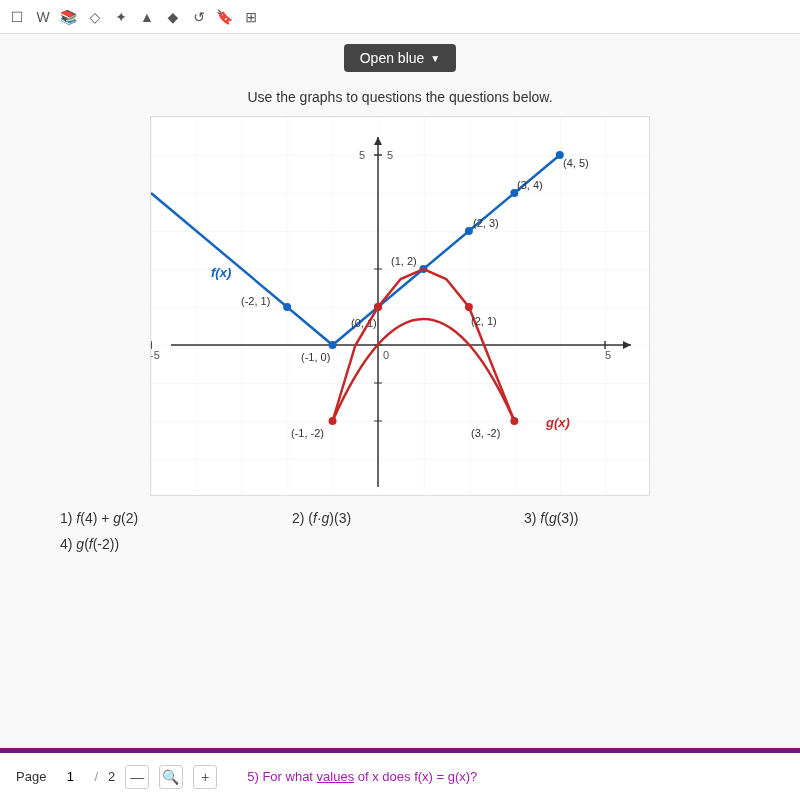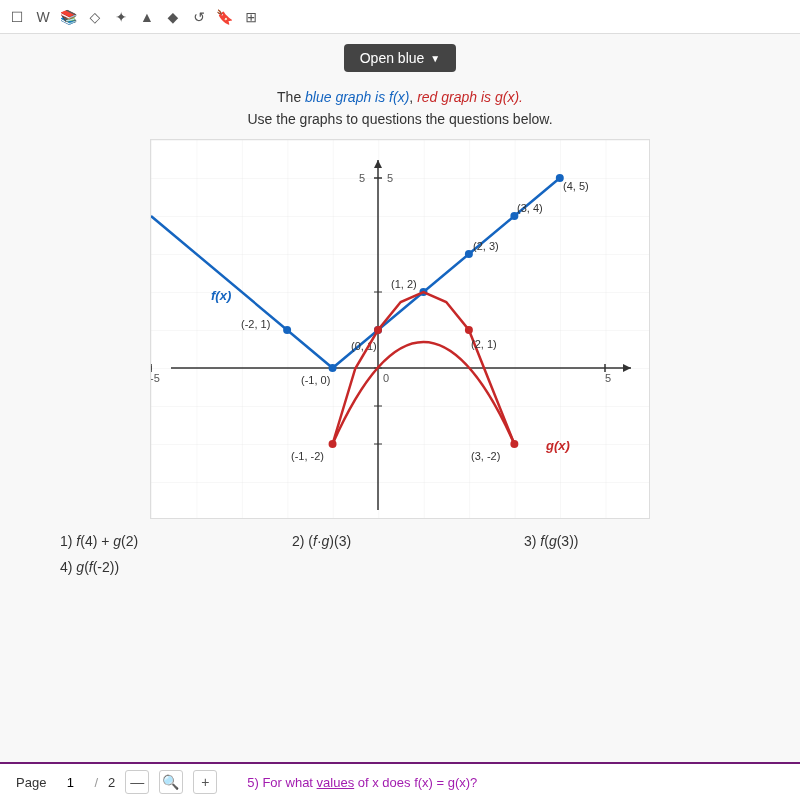--- a/index.html
+++ b/index.html
@@ -94,28 +94,28 @@
       color: #333;
     }
 
     
     .bottom-bar {
       position: absolute;
       bottom: 0;
       left: 0;
       right: 0;
       background: #fff;
-      border-top: 2px solid #701a75;
+      border-top: 5px solid #701a75;
       padding: 6px 16px;
       display: flex;
       align-items: center;
       gap: 10px;
       font-size: 13px;
       color: #333;
-      height: 38px;
+      height: 52px;
     }
     .bottom-bar .page-label { font-weight: 500; }
     .bottom-bar .page-input {
       width: 28px;
       text-align: center;
       border: none;
       font-size: 13px;
     }
     .bottom-bar .separator { color: #999; }
     .bottom-bar .page-total { color: #333; }
@@ -156,23 +156,20 @@
 
 <div class="open-with-bar">
   <button class="open-with-btn">
     <span>Open blue</span>
     <span class="arrow">▼</span>
   </button>
 </div>
 
 <div class="content">
   <div class="description">
-    <div>
-      <span>The </span><span class="blue-text">blue graph is f(x)</span><span>, </span><span class="red-text">red graph is g(x).</span>
-    </div>
     <div>Use the graphs to questions the questions below.</div>
   </div>
 
   <div class="graph-container">
     <svg width="500" height="380" style="background:#fff; border:1px solid #ddd;">
 
       <defs>
         <pattern id="grid" width="45.45" height="38" patternUnits="userSpaceOnUse">
           <path d="M 45.45 0 L 0 0 0 38" fill="none" stroke="#e0e0e0" stroke-width="0.5"></path>
         </pattern>

